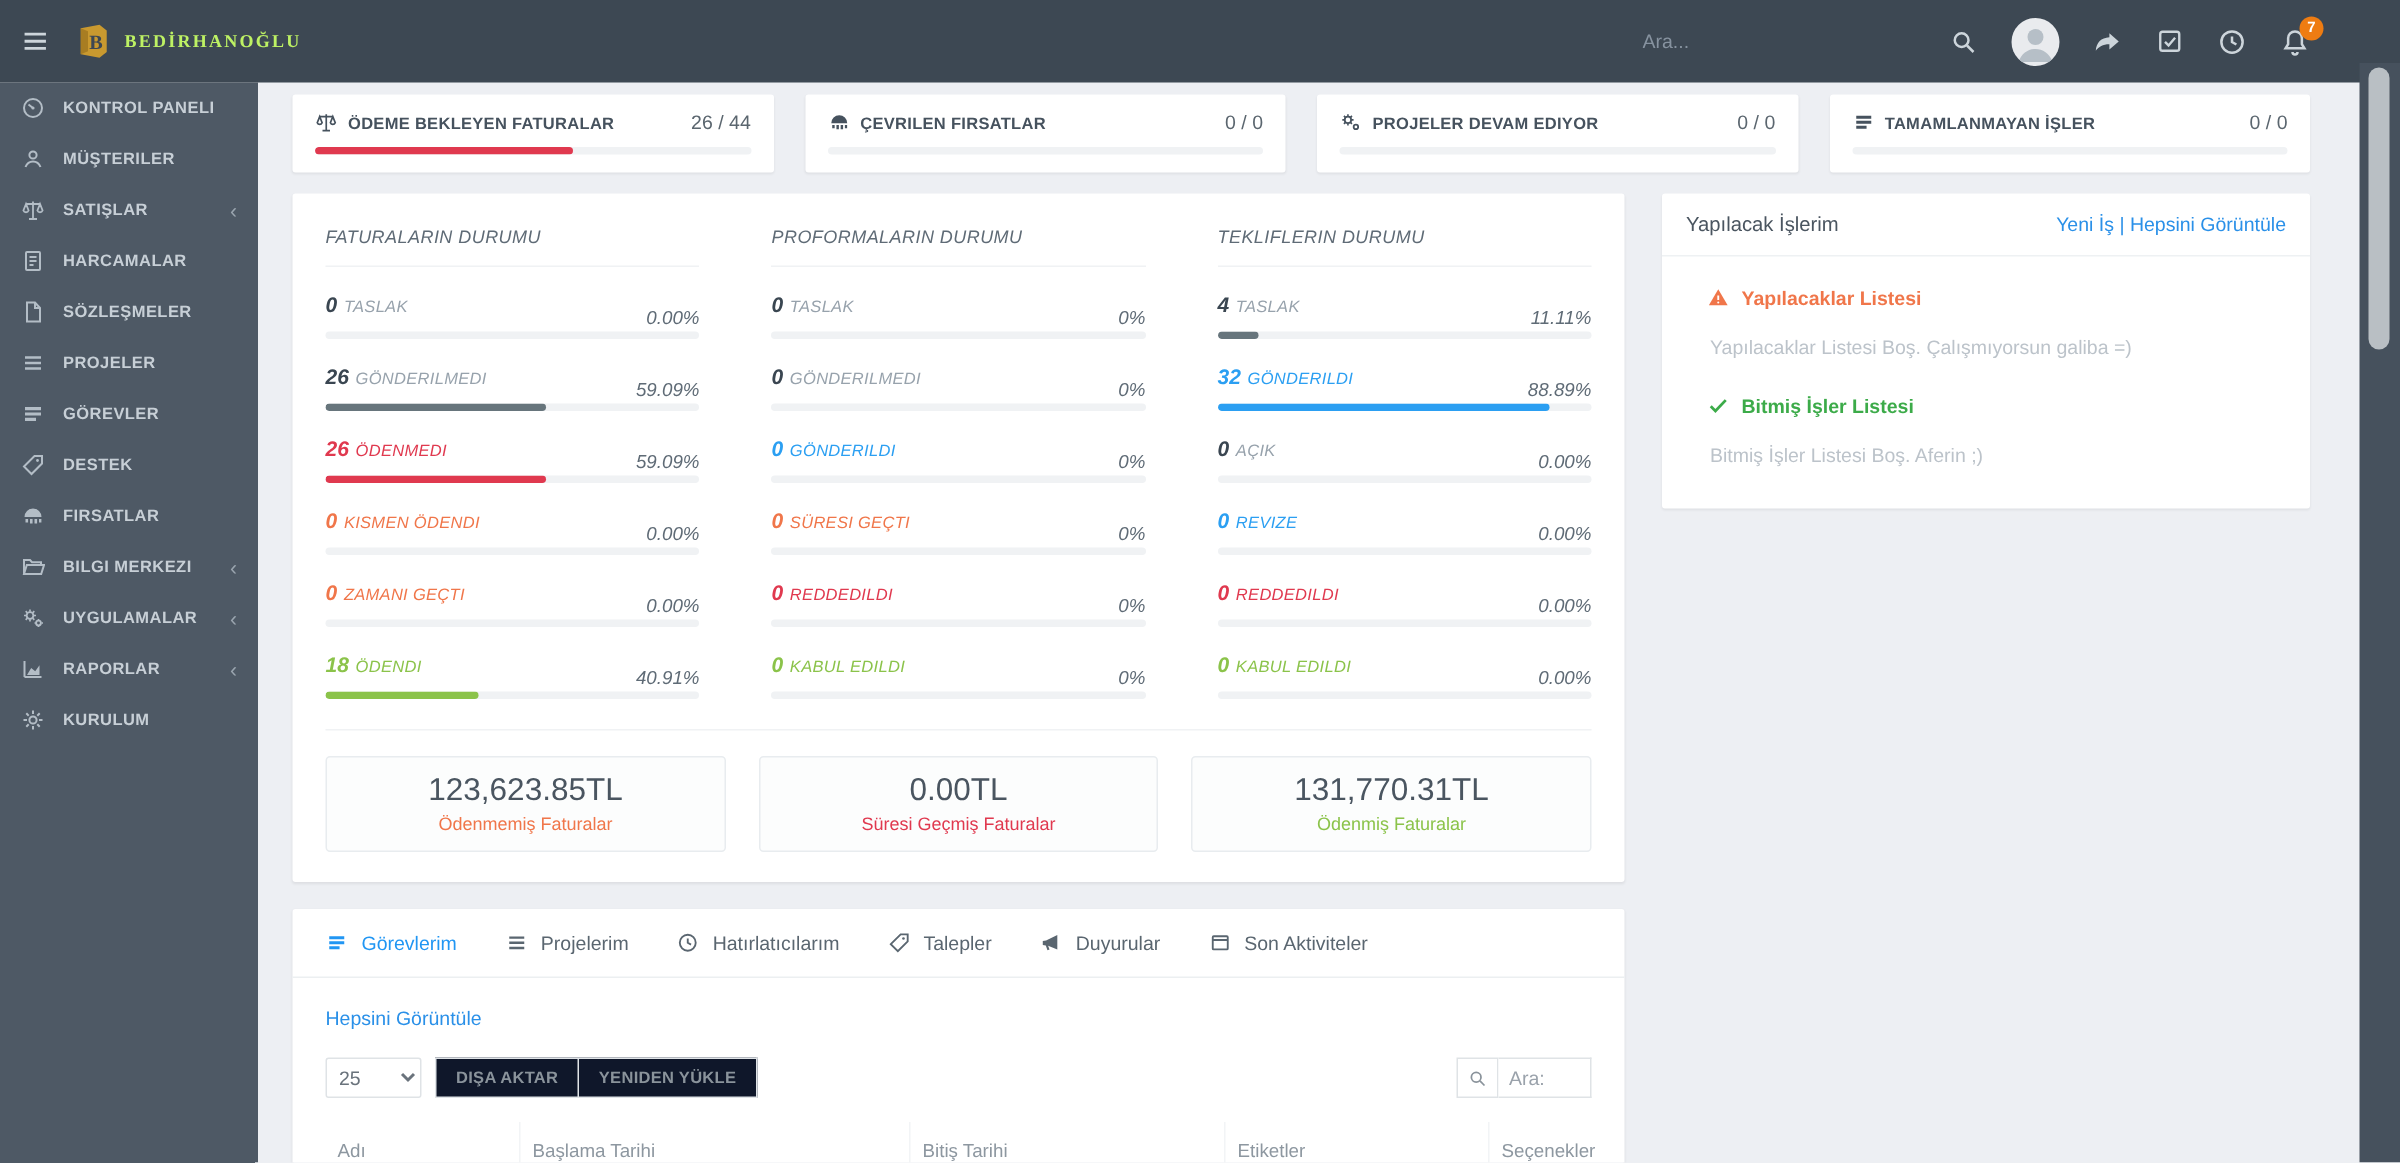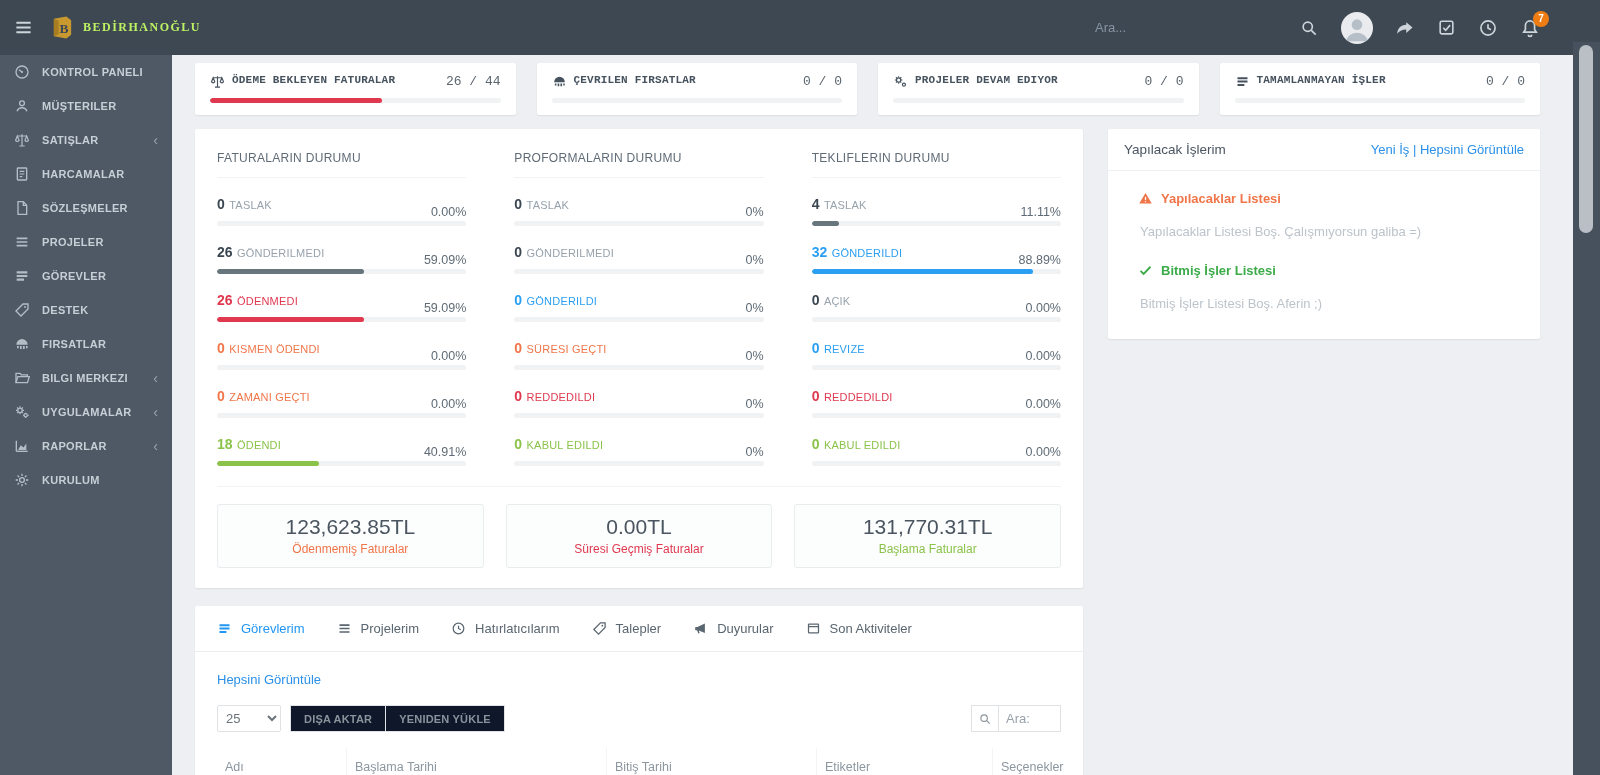--- a/index.html
+++ b/index.html
@@ -28,32 +28,32 @@
   .menu-item { display:flex; align-items:center; padding:9px 14px; cursor:pointer; color:#c7cfd6; }
   .menu-item .icon { width:17px; display:flex; color:#b3bdc6; }
   .menu-item .mlabel { font-size:11px; font-weight:bold; letter-spacing:.3px; margin-left:11px; flex:1; }
   .menu-item .chev { color:#9aa5af; font-size:14px; line-height:10px; }
 
   
   .content { position:absolute; top:55px; left:172px; width:1401px; height:720px; padding:8px 33px 0 23px; }
 
   .stat-row { display:flex; gap:21px; }
   .scard { flex:1; background:#fff; border-radius:2px; box-shadow:0 1px 2px rgba(0,0,0,.07); padding:11px 15px 12px; cursor:pointer; }
-  .scard-top { display:flex; align-items:flex-start;font-family:Liberation Mono, monospace; }
+  .scard-top { display:flex; align-items:flex-end; }
   .scard-icon { color:#46525e; display:flex; margin-right:7px; }
   .scard-title { font-size:11px; font-weight:bold; color:#46525e; letter-spacing:.2px; flex:1; }
   .scard-value { font-size:13px; color:#5b666f; }
   .bar { height:5px; background:#f0f2f4; border-radius:3px; margin-top:9px; overflow:hidden; }
   .bar i { display:block; height:100%; border-radius:3px; }
 
   .mid-row { display:flex; gap:25px; margin-top:14px; align-items:flex-start; }
 
   
   .board { width:888px; background:#fff; border-radius:2px; box-shadow:0 1px 2px rgba(0,0,0,.07); padding:16px 22px 20px; }
-  .board-cols { display:grid; grid-template-columns:1fr 1fr 1fr; column-gap:48px; }
+  .board-cols { display:grid; grid-template-columns:1fr 1fr 1fr; column-gap:48px;font-style:italic; }
   .col-title { font-size:12px; color:#5f6b76; letter-spacing:.3px; padding:6px 0 12px; border-bottom:1px solid #f0f2f4; }
   .srow { margin-top:17px; }
   .srow-top { display:flex; justify-content:space-between; align-items:flex-end; }
   .srow .num { font-size:14px; font-weight:bold; color:#3a4651; }
   .srow .lbl { font-size:11px; color:#97a2ac; letter-spacing:.2px; }
   .srow .pct { font-size:12.5px; color:#5f6b76; position:relative; top:6px; }
   .srow .bar { margin-top:8px; }
   .board-divider { border:none; border-top:1px solid #f0f2f4; margin:20px 0 0; }
   .summary-row { display:flex; gap:22px; margin-top:17px; }
   .sumbox { flex:1; border:1px solid #e8ecef; background:#fcfdfd; border-radius:3px; text-align:center; padding:10px 6px 11px; }
@@ -540,21 +540,21 @@
           <div class="sumbox">
             <div class="sum-amount">123,623.85TL</div>
             <div class="sum-label" style="color: rgb(240, 118, 74);">Ödenmemiş Faturalar</div>
           </div>
           <div class="sumbox">
             <div class="sum-amount">0.00TL</div>
             <div class="sum-label" style="color: rgb(224, 57, 79);">Süresi Geçmiş Faturalar</div>
           </div>
           <div class="sumbox">
             <div class="sum-amount">131,770.31TL</div>
-            <div class="sum-label" style="color: rgb(139, 195, 74);">Başlama Faturalar</div>
+            <div class="sum-label" style="color: rgb(139, 195, 74);">Ödenmiş Faturalar</div>
           </div>
         </div>
       </div>
 
       <div class="todo">
         <div class="todo-head">
           <span class="todo-title">Yapılacak İşlerim</span>
           <span class="todo-links">
             <a>Yeni İş</a><span> | </span><a>Hepsini Görüntüle</a>
           </span>

